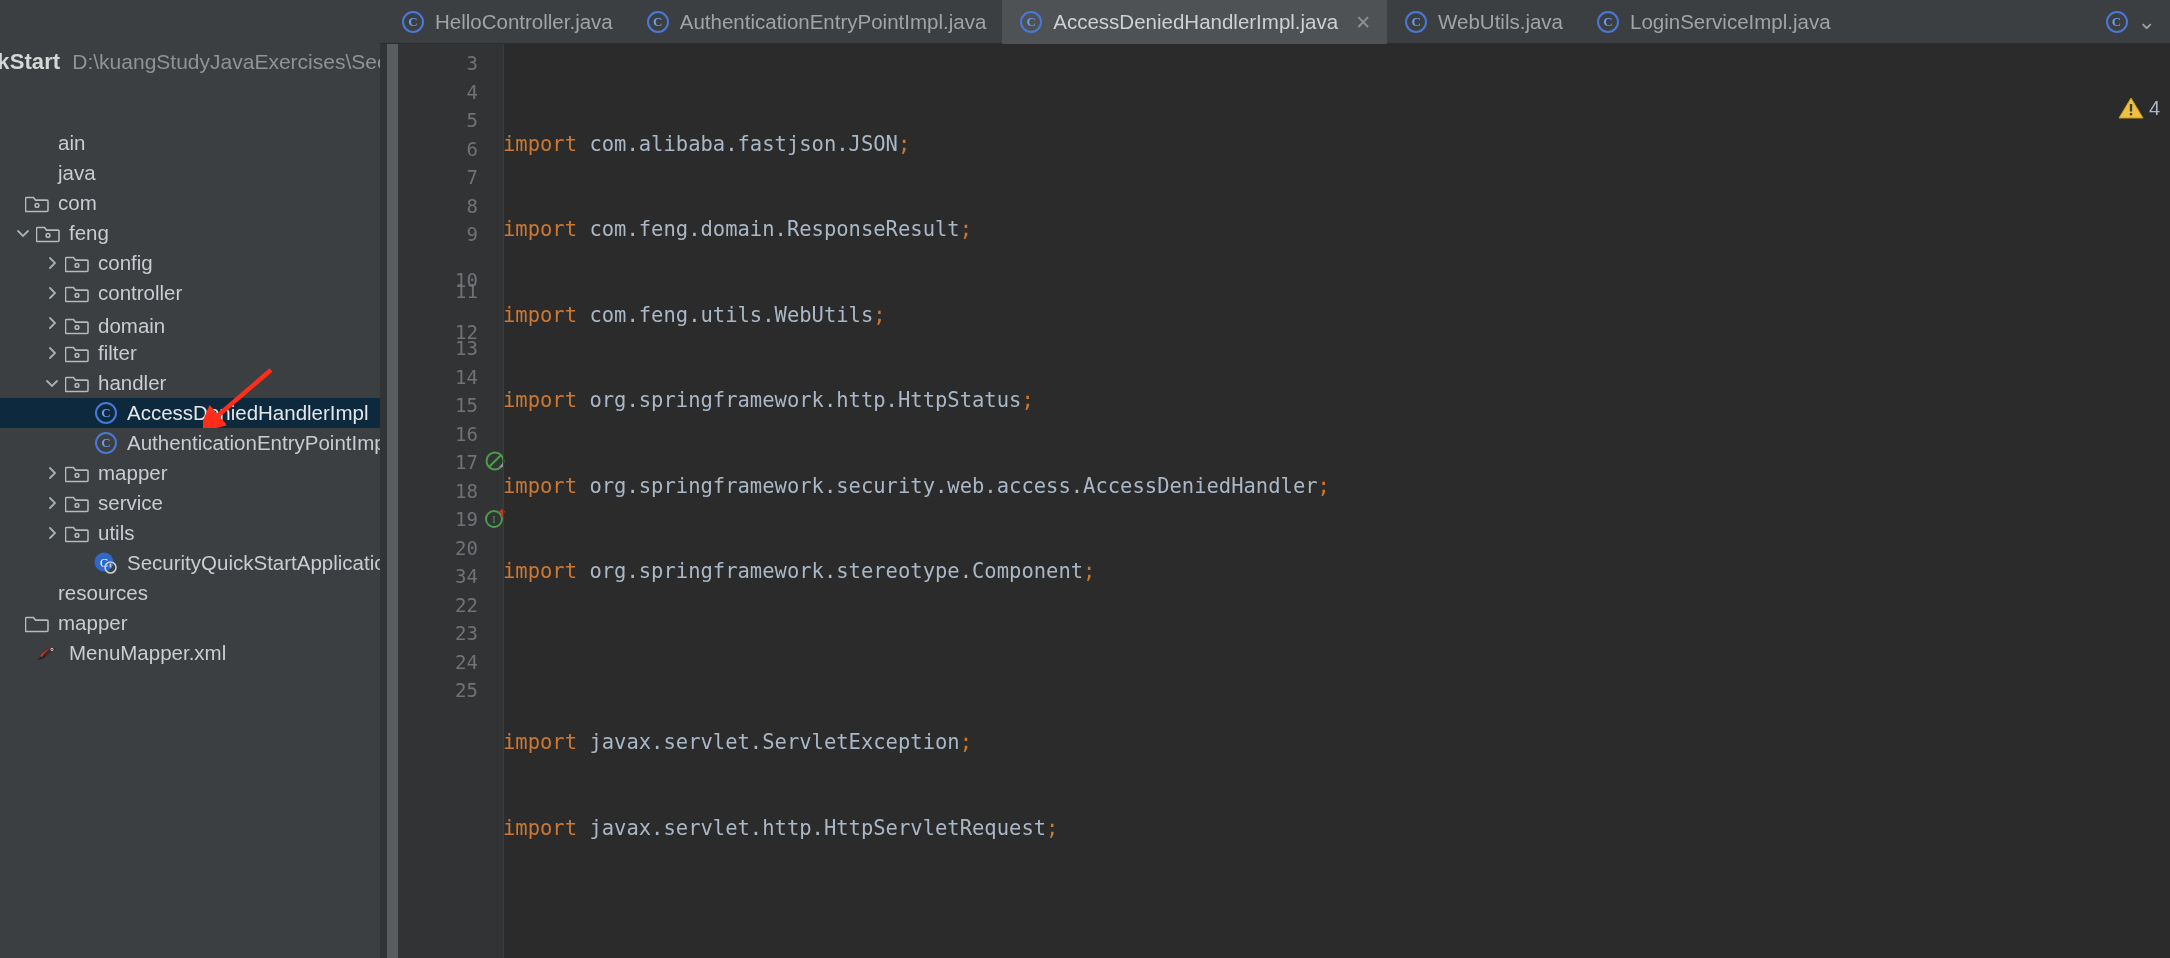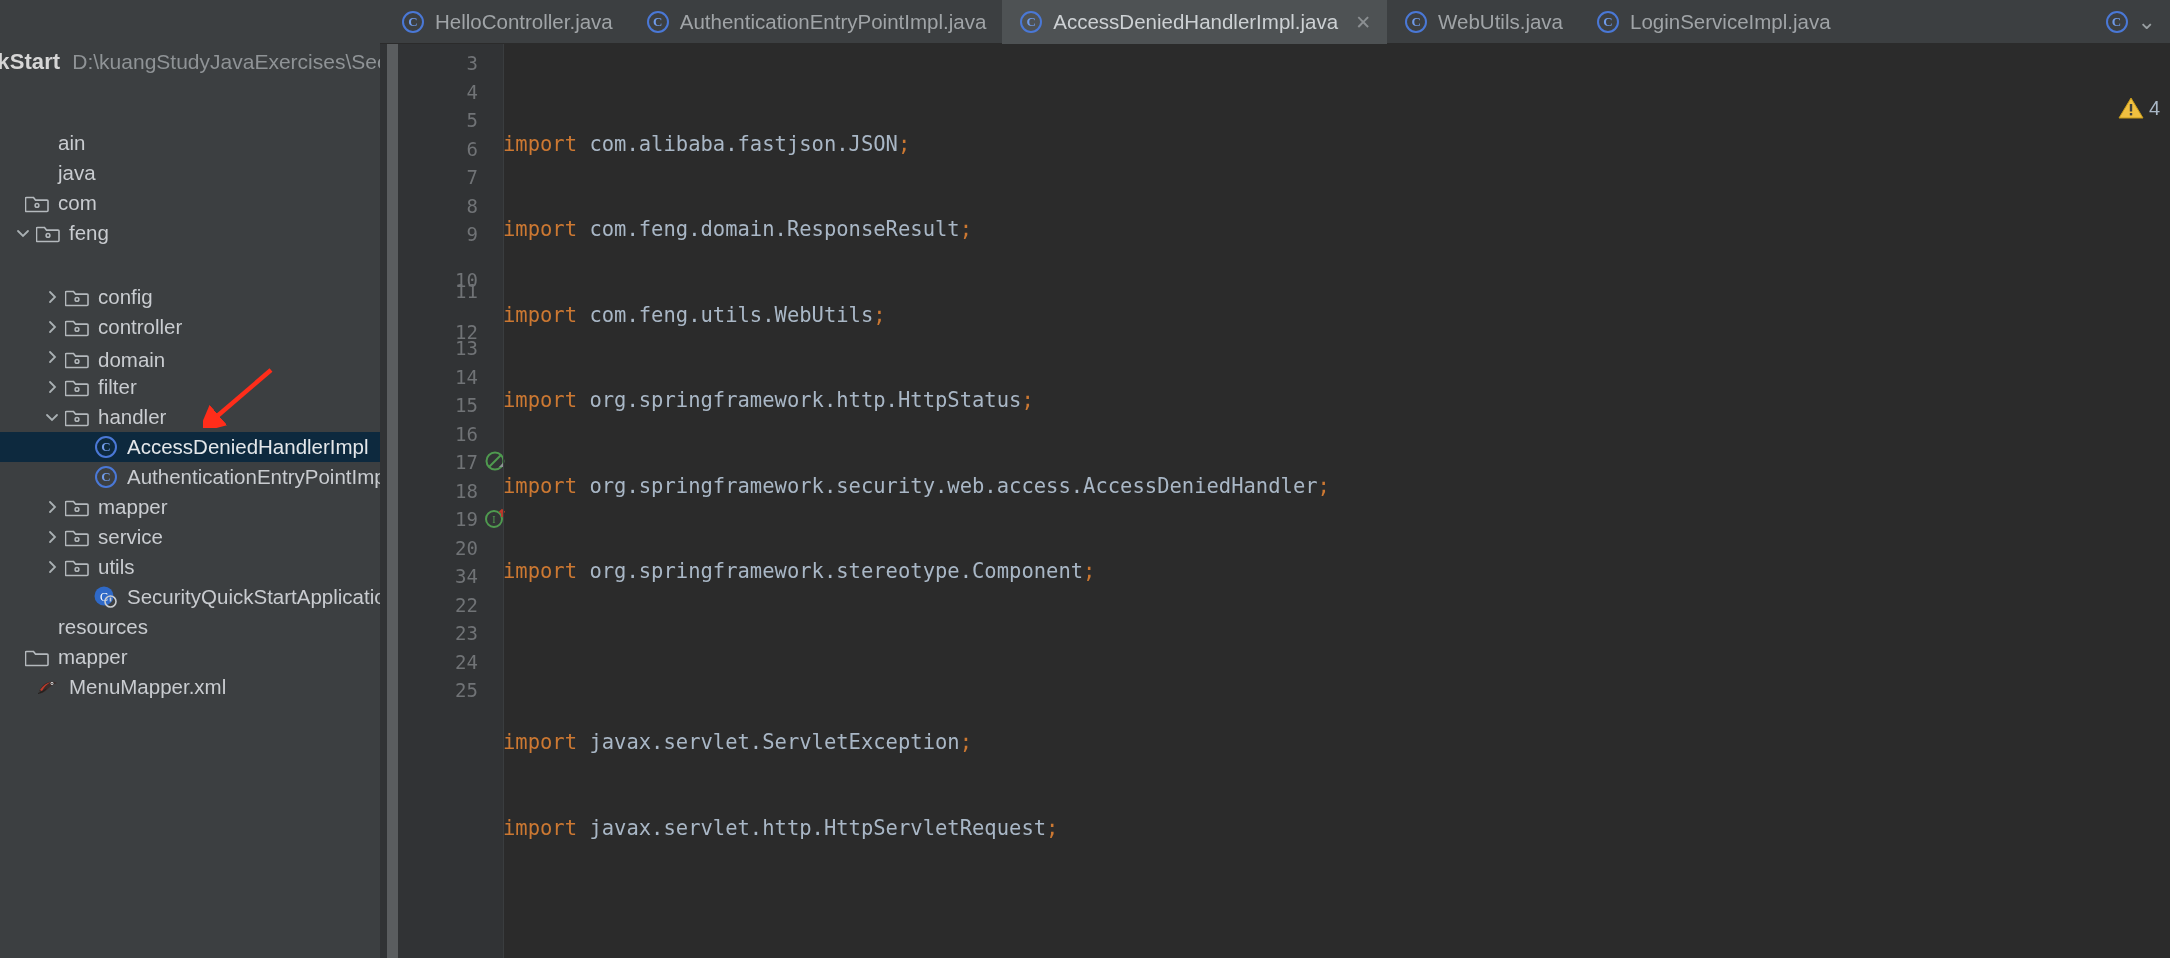--- a/index.html
+++ b/index.html
@@ -227,21 +227,21 @@
             </svg>
           </span>
           <span class="ico">
             <svg width="24" height="20" viewBox="0 0 24 20">
               <path d="M1.5 4.5 h7 l2 2.6 h11.5 a1 1 0 0 1 1 1 v9.4 a1 1 0 0 1 -1 1 h-20.5 a1 1 0 0 1 -1 -1 v-12 a1 1 0 0 1 1 -1 z" fill="none" stroke="#b4b9bd" stroke-width="1.6"></path>
               <circle cx="12" cy="12.4" r="1.9" fill="none" stroke="#b4b9bd" stroke-width="1.5"></circle>
             </svg>
           </span>
           <span class="label">feng</span>
         </div>
-        <div class="tree-row" style="padding-left: 40px; margin-top: 34px;">
+        <div class="tree-row" style="padding-left: 40px;">
           <span class="arrow">
             <svg width="16" height="16" viewBox="0 0 16 16">
               <path d="M6 3 L11 8 L6 13" fill="none" stroke="#a9b0b3" stroke-width="1.8" stroke-linecap="round"></path>
             </svg>
           </span>
           <span class="ico">
             <svg width="24" height="20" viewBox="0 0 24 20">
               <path d="M1.5 4.5 h7 l2 2.6 h11.5 a1 1 0 0 1 1 1 v9.4 a1 1 0 0 1 -1 1 h-20.5 a1 1 0 0 1 -1 -1 v-12 a1 1 0 0 1 1 -1 z" fill="none" stroke="#b4b9bd" stroke-width="1.6"></path>
               <circle cx="12" cy="12.4" r="1.9" fill="none" stroke="#b4b9bd" stroke-width="1.5"></circle>
             </svg>

